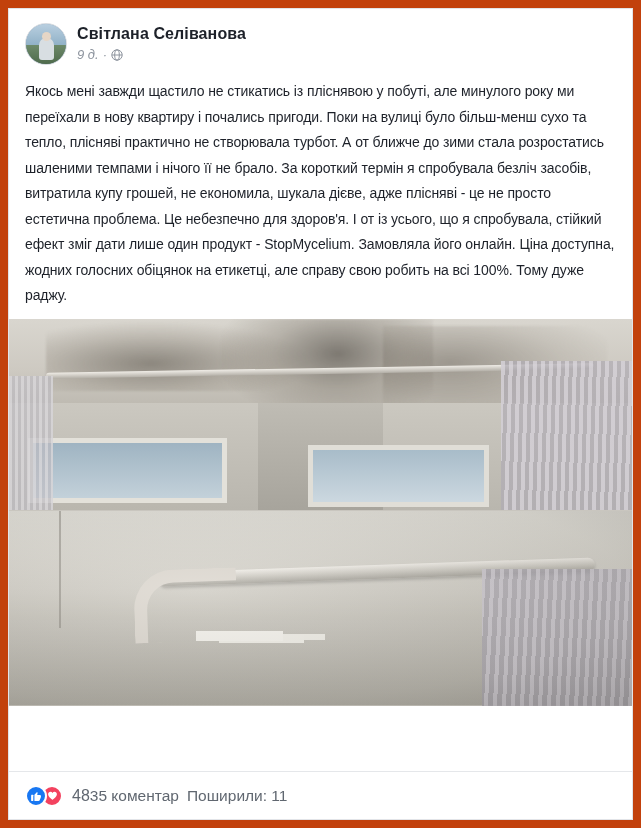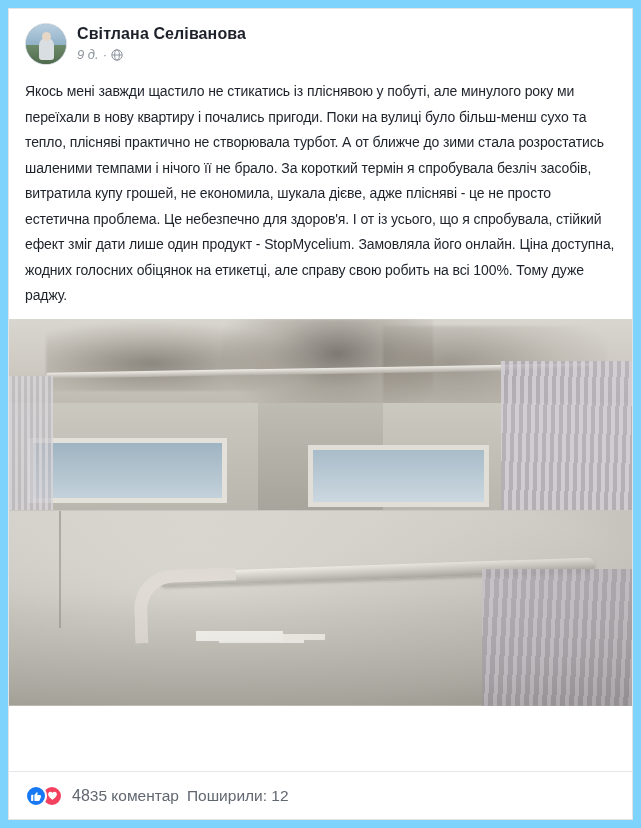--- a/index.html
+++ b/index.html
@@ -10,21 +10,21 @@
   body {
     width: 641px;
     height: 828px;
     font-family: "Liberation Sans", sans-serif;
     overflow: hidden;
   }
   .page {
     position: relative;
     width: 641px;
     height: 828px;
-    background: #7dd3fc;
+    background: #c2410c;
     box-sizing: border-box;
     padding: 8px 8px 8px 8px;
   }
   .post-card {
     position: relative;
     width: 625px;
     height: 812px;
     background: #ffffff;
     box-sizing: border-box;
     display: flex;
@@ -352,18 +352,18 @@
           <div class="r-badge r-love">
             <svg width="11" height="11" viewBox="0 0 16 16">
               <path fill="#ffffff" d="M8 14.2S1.6 10.3 1.6 6.2C1.6 4.2 3.2 2.7 5.1 2.7c1.2 0 2.3.6 2.9 1.6.6-1 1.7-1.6 2.9-1.6 1.9 0 3.5 1.5 3.5 3.5 0 4.1-6.4 8-6.4 8z"></path>
             </svg>
           </div>
         </div>
         <div class="reaction-count">48</div>
       </div>
       <div class="footer-right">
         <span>35 коментар</span>
-        <span>Поширили: 12</span>
+        <span>Поширили: 11</span>
       </div>
     </div>
 
   </div>
 </div>
 
 </body></html>

